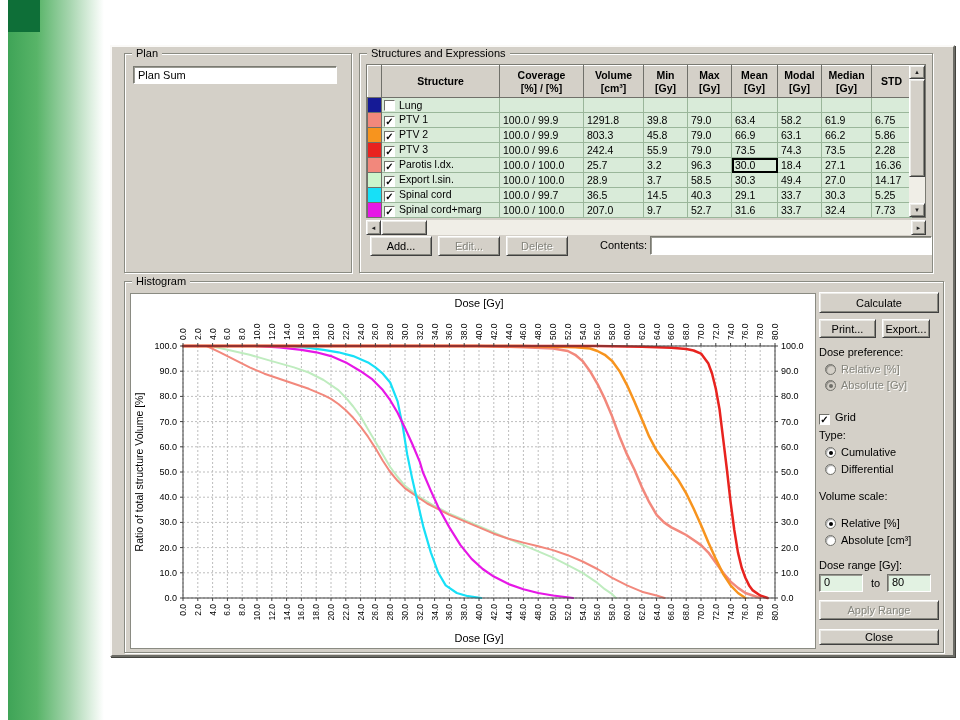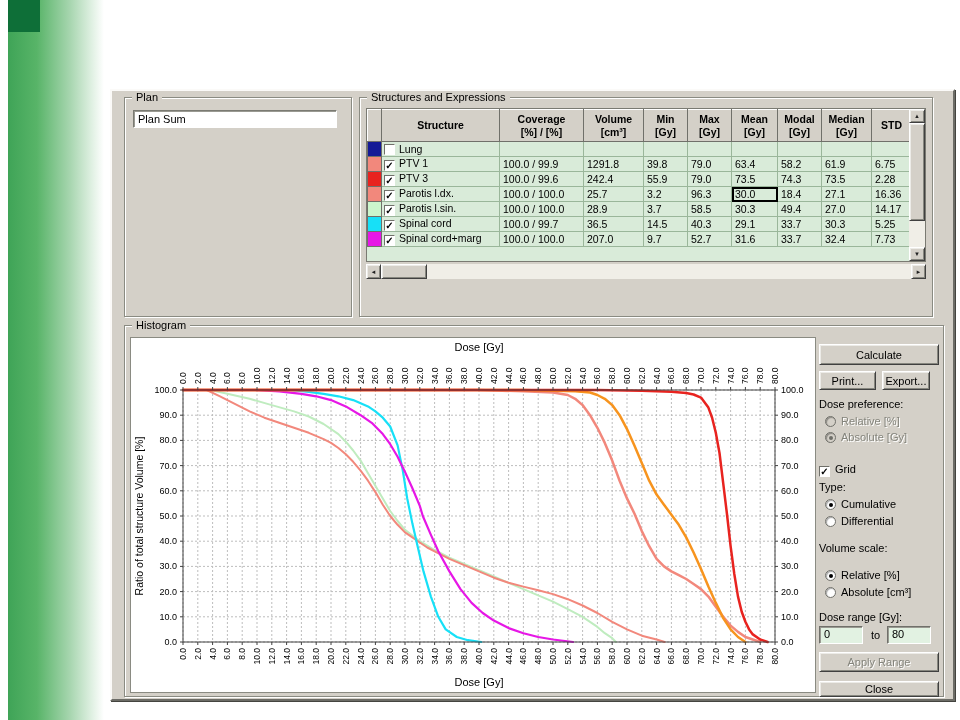--- a/index.html
+++ b/index.html
@@ -4,21 +4,21 @@
 <style>
   *{margin:0;padding:0;box-sizing:border-box;}
   html,body{width:960px;height:720px;}
   body{position:relative;background:#ffffff;font-family:"Liberation Sans",sans-serif;overflow:hidden;color:#000;}
 
   .stripe{position:absolute;left:8px;top:0;width:96px;height:720px;
     background:linear-gradient(90deg,#3fa457 0%,#58b468 30%,#a8d6b0 65%,#ffffff 100%);}
   .stripe-dark{position:absolute;left:8px;top:0;width:32px;height:32px;background:#0e6f38;}
 
   .dialog{position:absolute;left:110px;top:45px;width:845px;height:612px;background:#d4d0c8;
-    border:2px solid;border-color:#fbfaf8 #6c6c66 #6c6c66 #fbfaf8;box-shadow:1px 1px 0 #44443f;margin-top:44px;}
+    border:2px solid;border-color:#fbfaf8 #6c6c66 #6c6c66 #fbfaf8;box-shadow:1px 1px 0 #44443f;}
 
   .group{position:absolute;border:1px solid #8a8b82;box-shadow:inset 1px 1px 0 #ffffff,1px 1px 0 #ffffff;}
   .legend{position:absolute;top:-7px;left:7px;background:#d4d0c8;padding:0 4px;font-size:11px;line-height:12px;}
 
   .sunken{background:#ffffff;border:1px solid;border-color:#7a7a72 #ffffff #ffffff #7a7a72;
     box-shadow:inset 1px 1px 0 #9a9a92;font-size:11px;padding:1px 4px;}
 
   .btn{display:block;background:#d4d0c8;border:1px solid;border-color:#ffffff #404040 #404040 #ffffff;
     box-shadow:inset 1px 1px 0 #ecebe7,inset -1px -1px 0 #87877f;font-size:11px;text-align:center;
     font-family:"Liberation Sans",sans-serif;cursor:default;}
@@ -50,21 +50,21 @@
   .hsb .sb{width:15px;height:15px;flex:0 0 auto;}
   .hsb .thumb{width:46px;height:15px;}
   .hsb .track{flex:1;}
   .hsb .sbr{margin-left:auto;}
 
   .brow{position:absolute;left:0;top:182px;width:100%;height:20px;font-size:11px;}
   .brow .btn{position:absolute;height:20px;line-height:18px;width:62px;}
 
   
   .chart-panel{position:absolute;left:5px;top:11px;width:686px;height:356px;background:#ffffff;border:1px solid #8a8b82;}
-  .hctrl{position:absolute;left:694px;top:18px;width:122px;height:360px;font-size:11px;}
+  .hctrl{position:absolute;left:694px;top:10px;width:122px;height:360px;font-size:11px;}
   .hctrl .btn{position:absolute;}
   .ctl-label{position:absolute;left:0;font-size:11px;}
   .ctl-row{position:absolute;left:6px;height:13px;font-size:11px;white-space:nowrap;}
   .ctl-row.flush{left:0;}
   .rlabel.dis{color:#84847c;text-shadow:1px 1px 0 #fff;}
   .radio{display:inline-block;width:11px;height:11px;border-radius:50%;background:#fff;border:1px solid #70706a;
     box-shadow:inset 1px 1px 1px rgba(0,0,0,.35);vertical-align:-2px;margin-right:5px;position:relative;}
   .radio.on::after{content:'';position:absolute;left:2.5px;top:2.5px;width:4px;height:4px;border-radius:50%;background:#000;}
   .radio.disabled{background:#d4d0c8;}
   .radio.disabled.on::after{background:#6e6e68;}
@@ -138,20 +138,32 @@
               <td class="vc">100.0 / 99.9</td>
               <td class="vc">1291.8</td>
               <td class="vc">39.8</td>
               <td class="vc">79.0</td>
               <td class="vc">63.4</td>
               <td class="vc">58.2</td>
               <td class="vc">61.9</td>
               <td class="vc">6.75</td>
             </tr>
             <tr>
+              <td class="swc" style="background:#f7941e"></td>
+              <td class="namec"><span class="cb">✓</span><span>PTV 2</span></td>
+              <td class="vc">100.0 / 99.9</td>
+              <td class="vc">803.3</td>
+              <td class="vc">45.8</td>
+              <td class="vc">79.0</td>
+              <td class="vc">66.9</td>
+              <td class="vc">63.1</td>
+              <td class="vc">66.2</td>
+              <td class="vc">5.86</td>
+            </tr>
+            <tr>
               <td class="swc" style="background:#e8231f"></td>
               <td class="namec"><span class="cb">✓</span><span>PTV 3</span></td>
               <td class="vc">100.0 / 99.6</td>
               <td class="vc">242.4</td>
               <td class="vc">55.9</td>
               <td class="vc">79.0</td>
               <td class="vc">73.5</td>
               <td class="vc">74.3</td>
               <td class="vc">73.5</td>
               <td class="vc">2.28</td>
@@ -163,21 +175,21 @@
               <td class="vc">25.7</td>
               <td class="vc">3.2</td>
               <td class="vc">96.3</td>
               <td class="vc selc">30.0</td>
               <td class="vc">18.4</td>
               <td class="vc">27.1</td>
               <td class="vc">16.36</td>
             </tr>
             <tr>
               <td class="swc" style="background:#ccf5cc"></td>
-              <td class="namec"><span class="cb">✓</span><span>Parotis l.sin.</span></td>
+              <td class="namec"><span class="cb">✓</span><span>Export l.sin.</span></td>
               <td class="vc">100.0 / 100.0</td>
               <td class="vc">28.9</td>
               <td class="vc">3.7</td>
               <td class="vc">58.5</td>
               <td class="vc">30.3</td>
               <td class="vc">49.4</td>
               <td class="vc">27.0</td>
               <td class="vc">14.17</td>
             </tr>
             <tr>
@@ -213,20 +225,27 @@
       </div>
     </div>
 
     <div class="hsb">
       <div class="sb">◄</div>
       <div class="sb thumb"></div>
       <div class="track"></div>
       <div class="sb sbr">►</div>
     </div>
 
+    <div class="brow">
+      <button class="btn" style="left:10px;">Add...</button>
+      <button class="btn disabled" style="left:78px;">Edit...</button>
+      <button class="btn disabled" style="left:146px;">Delete</button>
+      <span style="position:absolute;left:240px;top:3px;">Contents:</span>
+      <div class="sunken" style="position:absolute;left:290px;top:0;width:282px;height:19px;"></div>
+    </div>
   </div>
 
   <div class="group" style="left:12px;top:234px;width:820px;height:372px;">
     <div class="legend">Histogram</div>
 
     <div class="chart-panel">
       <div id="chart-host"><svg width="684" height="354" xmlns="http://www.w3.org/2000/svg" font-family="Liberation Sans, sans-serif">
             <rect x="0" y="0" width="684" height="354" fill="#ffffff"></rect>
             <line x1="52.0" y1="52" x2="52.0" y2="304" stroke="#bdbdbd" stroke-width="1" stroke-dasharray="2,2"></line>
             <line x1="66.8" y1="52" x2="66.8" y2="304" stroke="#bdbdbd" stroke-width="1" stroke-dasharray="2,2"></line>

